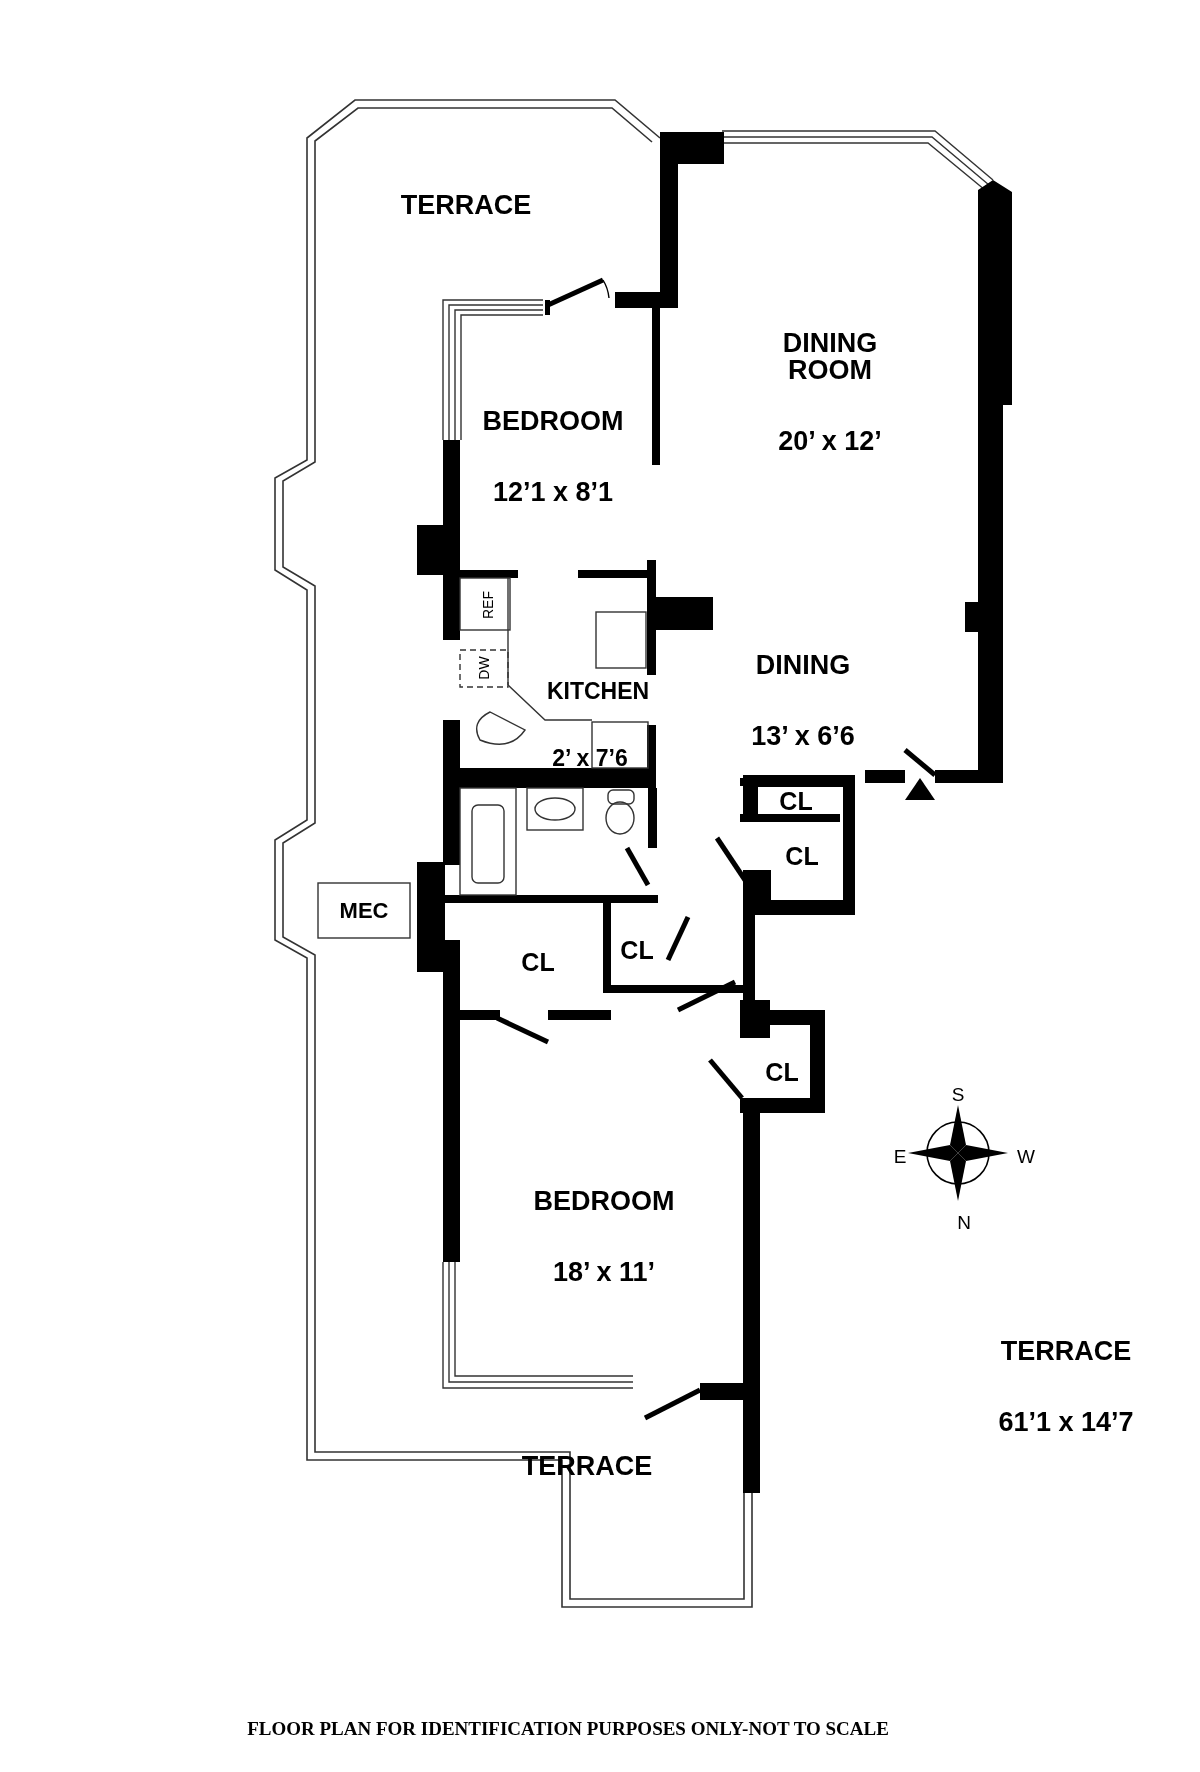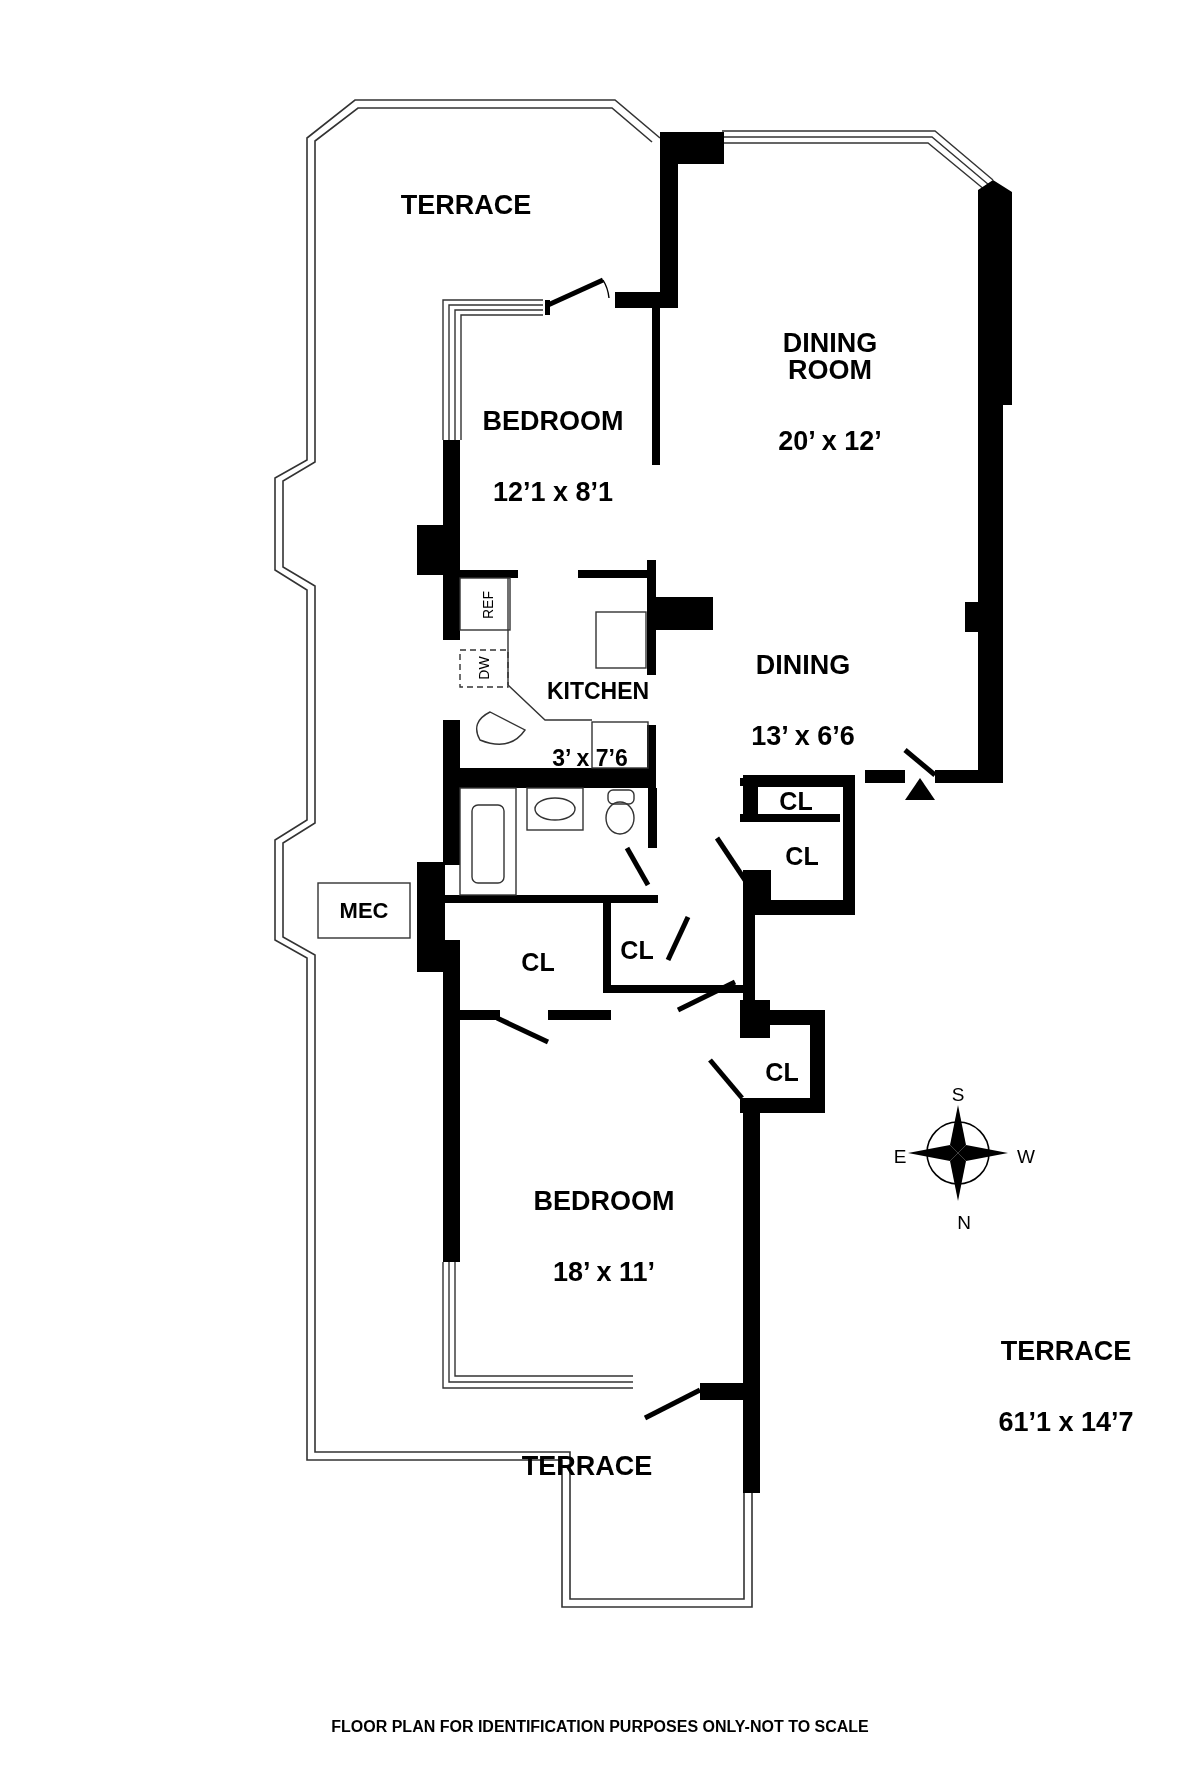--- a/index.html
+++ b/index.html
@@ -4,21 +4,21 @@
 <style>
   html, body { margin:0; padding:0; background:#ffffff; }
   body { width:1200px; height:1772px; position:relative; overflow:hidden; font-family:"Liberation Sans", sans-serif; }
   svg#plan { position:absolute; left:0; top:0; }
   .lbl { position:absolute; font-family:"Liberation Sans", sans-serif; font-weight:bold; color:#000; text-align:center; line-height:1.0; white-space:nowrap; transform:translateX(-50%); }
   .room { font-size:27px; }
   .room .dim { display:block; font-size:27px;margin-top:44px; }
   .small { font-family:"Liberation Sans", sans-serif; font-weight:bold; font-size:25px; position:absolute; transform:translate(-50%,-50%); white-space:nowrap; }
   .tiny { font-family:"Liberation Sans", sans-serif; font-weight:normal; font-size:14px; position:absolute; transform:translate(-50%,-50%) rotate(-90deg); white-space:nowrap; }
   .compass-letter { position:absolute; font-family:"Liberation Sans", sans-serif; font-size:19px; transform:translate(-50%,-50%); }
-  .footer { position:absolute; left:600px; top:1718px; transform:translateX(-50%); font-family:Liberation Sans, sans-serif; font-weight:bold; font-size:16px; white-space:nowrap; }
+  .footer { position:absolute; left:568px; top:1718px; transform:translateX(-50%); font-family:Liberation Serif, serif; font-weight:bold; font-size:19px; white-space:nowrap; }
 </style>
 </head>
 <body>
 
 <svg id="plan" width="1200" height="1772" viewBox="0 0 1200 1772" xmlns="http://www.w3.org/2000/svg">
 
   <g fill="none" stroke="#333" stroke-width="1.6">
     <polyline points="660,138 615,100 355,100 307,138 307,460 275,478 275,570 307,590 307,820 275,840 275,940 307,958 307,1460 562,1460 562,1607 752,1607 752,1490"></polyline>
     <polyline points="652,142 612,108 358,108 315,141 315,462 283,481 283,567 315,586 315,823 283,843 283,937 315,955 315,1452 570,1452 570,1599 744,1599 744,1490"></polyline>
   </g>
@@ -146,21 +146,21 @@
   <span class="dim">20’ x 12’</span>
 </div>
 
 <div class="lbl room" style="left:553px; top:408px;">
   <span style="display:block">BEDROOM</span>
   <span class="dim">12’1 x 8’1</span>
 </div>
 
 <div class="lbl room" style="left:590px; top:680px; font-size:23px;">
   <span style="display:block; font-size:23px;margin-left:16px;">KITCHEN</span>
-  <span class="dim" style="font-size:23px;">3’ x 7’6</span>
+  <span class="dim" style="font-size:23px;">2’ x 7’6</span>
 </div>
 
 <div class="lbl room" style="left:803px; top:652px;">
   <span style="display:block">DINING</span>
   <span class="dim">13’ x 6’6</span>
 </div>
 
 <div class="lbl room" style="left:604px; top:1188px;">
   <span style="display:block">BEDROOM</span>
   <span class="dim">18’ x 11’</span>

